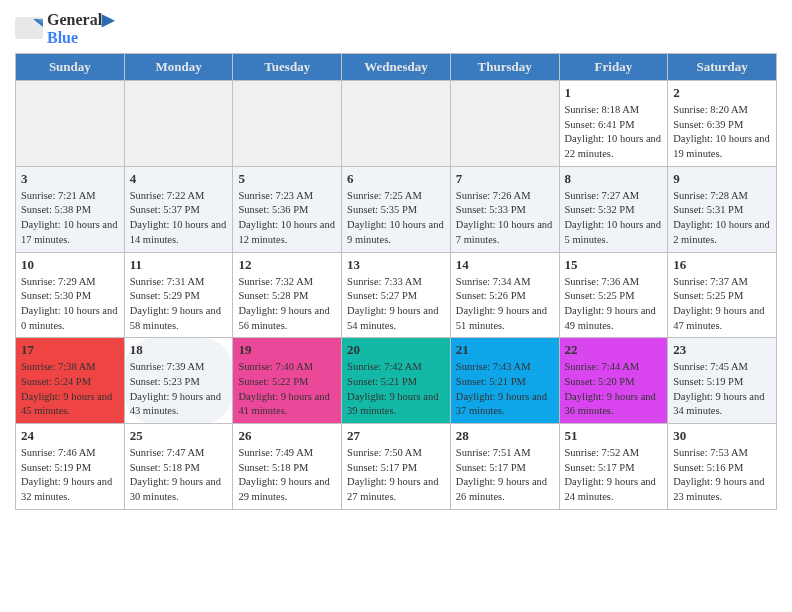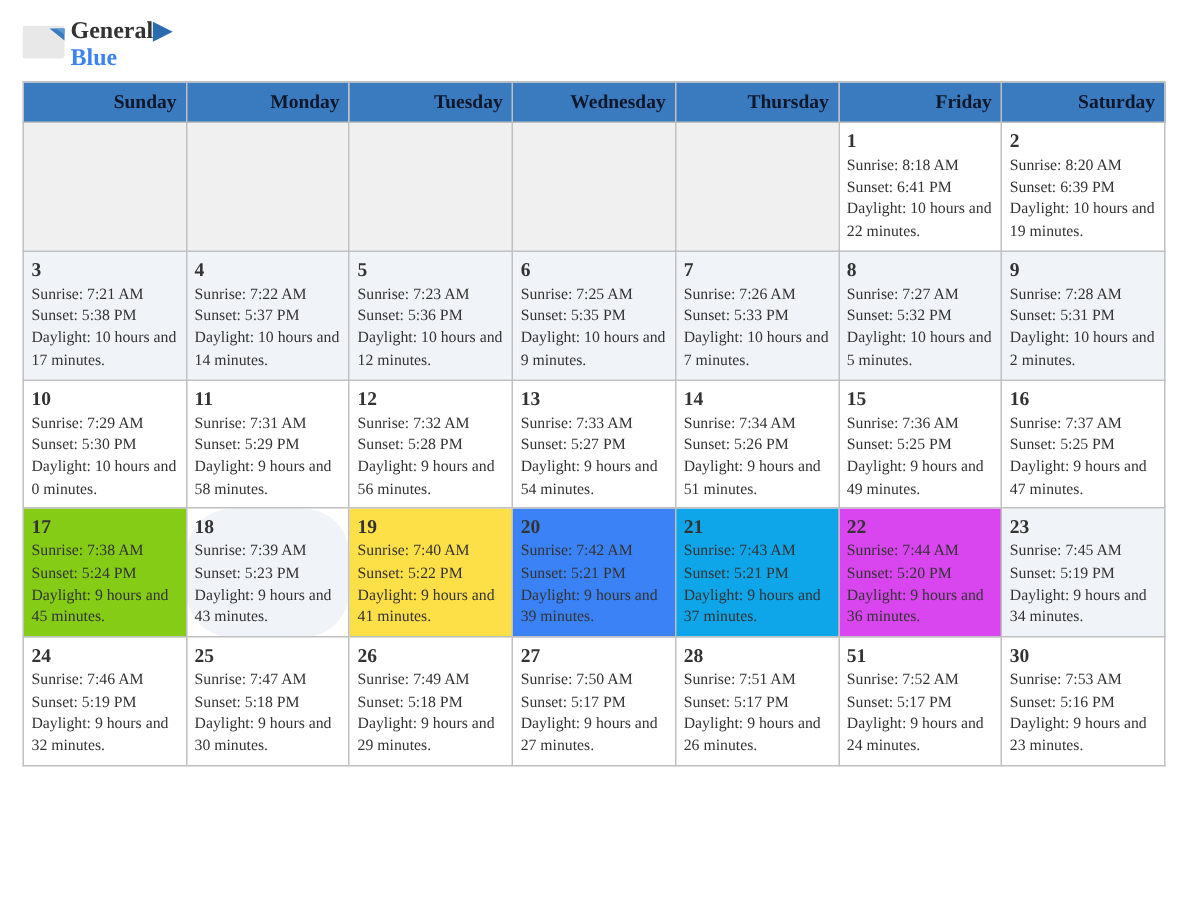--- a/index.html
+++ b/index.html
@@ -4,21 +4,21 @@
   <style>
     * { box-sizing: border-box; margin: 0; padding: 0; }
     body { font-family: Arial, sans-serif; background: #fff; width: 792px; min-height: 612px; }
     .page { width: 792px; padding: 10px 15px; font-family: Liberation Serif, serif; }
     .header-top { display: flex; align-items: flex-start; justify-content: space-between; margin-bottom: 4px; }
     .logo { display: flex; align-items: center; }
     .logo-icon { width: 30px; height: 24px; margin-right: 2px; }
     .month-title { font-size: 36px; font-weight: bold; color: #333; text-align: right; }
     .subtitle { text-align: center; font-size: 15px; font-weight: bold; color: #333; margin-bottom: 6px; }
     .calendar { width: 100%; border-collapse: collapse; }
-    .calendar th { background: #3a7abf; color: #0f172a; text-align: right; padding: 5px 6px; font-size: 13px; border: 1px solid #c0c0c0; }
+    .calendar th { background: #3a7abf; color: #e5e5e5; text-align: center; padding: 5px 6px; font-size: 13px; border: 1px solid #c0c0c0; }
     .calendar td { border: 1px solid #c0c0c0; vertical-align: top; padding: 4px 5px; font-size: 11px; color: #333; background: #fff; width: 14.28%; min-height: 80px; }
     .calendar tr:nth-child(even) td { background: #f5f5f5; }
     .calendar td.empty { background: #f0f0f0; }
     .day-num { font-size: 13px; font-weight: bold; margin-bottom: 2px; }
     .day-info { font-size: 10.5px; line-height: 1.4; color: #333; }
     .logo-blue { color: #2b6cb0; }
   </style>
 </head>
 <body>
 
@@ -121,33 +121,33 @@
           <td>
             <div class="day-num">15</div>
             <div class="day-info">Sunrise: 7:36 AM<br>Sunset: 5:25 PM<br>Daylight: 9 hours and 49 minutes.</div>
           </td>
           <td>
             <div class="day-num">16</div>
             <div class="day-info">Sunrise: 7:37 AM<br>Sunset: 5:25 PM<br>Daylight: 9 hours and 47 minutes.</div>
           </td>
         </tr>
         <tr>
-          <td style="background: #84cc16; margin-top: 48px;">
+          <td style="background: #ef4444; margin-top: 48px;">
             <div class="day-num">17</div>
             <div class="day-info">Sunrise: 7:38 AM<br>Sunset: 5:24 PM<br>Daylight: 9 hours and 45 minutes.</div>
           </td>
           <td style="background: rgb(240, 244, 248); border-radius: 31px;">
             <div class="day-num">18</div>
             <div class="day-info">Sunrise: 7:39 AM<br>Sunset: 5:23 PM<br>Daylight: 9 hours and 43 minutes.</div>
           </td>
-          <td style="background: #fde047;">
+          <td style="background: #ec4899;">
             <div class="day-num">19</div>
             <div class="day-info">Sunrise: 7:40 AM<br>Sunset: 5:22 PM<br>Daylight: 9 hours and 41 minutes.</div>
           </td>
-          <td style="background: #3b82f6; margin-left: 20px;">
+          <td style="background: #14b8a6; margin-left: 20px;">
             <div class="day-num">20</div>
             <div class="day-info">Sunrise: 7:42 AM<br>Sunset: 5:21 PM<br>Daylight: 9 hours and 39 minutes.</div>
           </td>
           <td style="background: #0ea5e9;">
             <div class="day-num">21</div>
             <div class="day-info">Sunrise: 7:43 AM<br>Sunset: 5:21 PM<br>Daylight: 9 hours and 37 minutes.</div>
           </td>
           <td style="background: #d946ef;">
             <div class="day-num">22</div>
             <div class="day-info">Sunrise: 7:44 AM<br>Sunset: 5:20 PM<br>Daylight: 9 hours and 36 minutes.</div>

